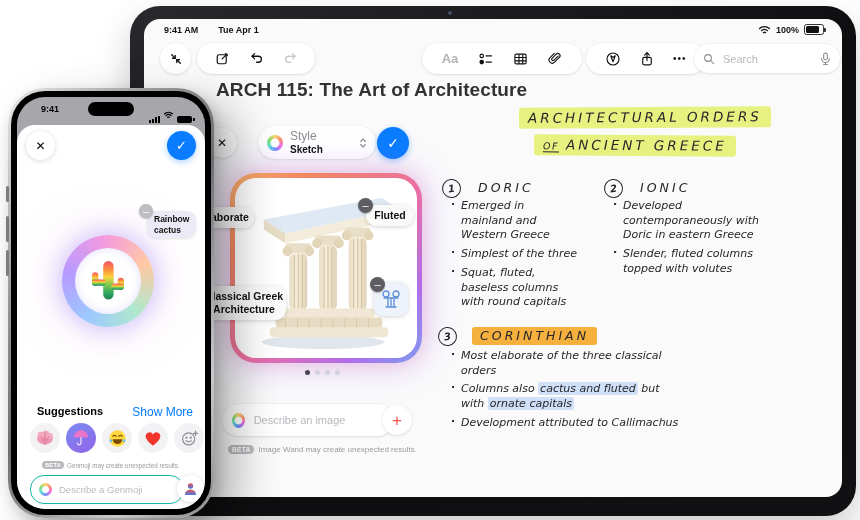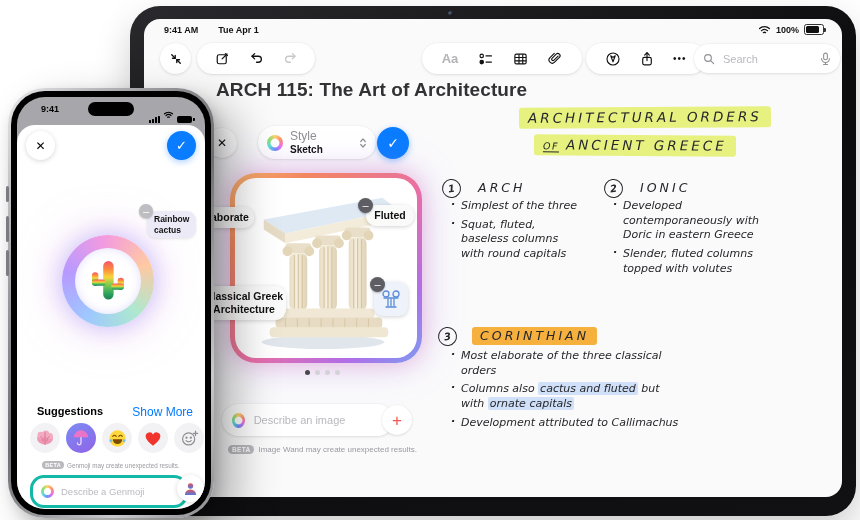--- a/index.html
+++ b/index.html
@@ -80,21 +80,21 @@
   .glow-in{width:72%;height:72%;border-radius:50%;background:#fff;
     display:flex;align-items:center;justify-content:center;
     box-shadow:inset 0 0 10px rgba(170,160,250,.35);}
   .gchip{background:#eceaf6;border-radius:9px;font-size:8.5px;font-weight:700;color:#111;
     display:flex;flex-direction:column;align-items:flex-start;justify-content:center;
     padding:3px 7px;line-height:1.25;box-shadow:0 1px 3px rgba(0,0,0,.10);}
   .sug-label{font-size:11px;font-weight:700;color:#000;}
   .sug-more{font-size:12px;font-weight:500;color:var(--link-blue);}
   .emoji-c{width:30px;height:30px;border-radius:50%;background:#f2f2f5;
     display:flex;align-items:center;justify-content:center;}
-  .ph-input{border:3px solid #14b8a6;border-radius:14px;background:#fff;
+  .ph-input{border:1px solid #14b8a6;border-radius:14px;background:#fff;
     box-shadow:0 1px 2px rgba(0,0,0,.04);display:flex;align-items:center;padding:0 8px;gap:5px;}
   .ph-input input{font-size:9.5px;}
   .tiny-beta{font-size:6.3px;}
   .beta-badge.sm{font-size:5.5px;padding:1px 3px;}
 </style>
 </head>
 <body>
 
 <div class="abs ipad-frame">
   <div class="abs ipad-cam"></div>
@@ -215,23 +215,24 @@
       <span class="mark-y hw-h">ARCHITECTURAL ORDERS</span>
     </div>
     <div class="abs hw" style="left:316px;top:116px;width:350px;text-align:center;">
       <span class="mark-y hw-h" style="transform:rotate(.4deg);">
         <span class="of-small">OF</span><span>ANCIENT GREECE</span>
       </span>
     </div>
 
     <div class="abs hw" style="left:298px;top:158px;">
       <span class="cnum">1</span>
-      <span class="hw-name" style="margin-left:12px;">ARCH</span>
+      <span class="hw-name" style="margin-left:12px;">DORIC</span>
     </div>
     <ul class="abs hw hw-list" style="left:306px;top:180px;width:128px;">
+      <li>Emerged in mainland and Western Greece</li>
       <li>Simplest of the three</li>
       <li>Squat, fluted, baseless columns with round capitals</li>
     </ul>
 
     <div class="abs hw" style="left:460px;top:158px;">
       <span class="cnum">2</span>
       <span class="hw-name" style="margin-left:12px;">IONIC</span>
     </div>
     <ul class="abs hw hw-list" style="left:468px;top:180px;width:152px;">
       <li>Developed contemporaneously with Doric in eastern Greece</li>

